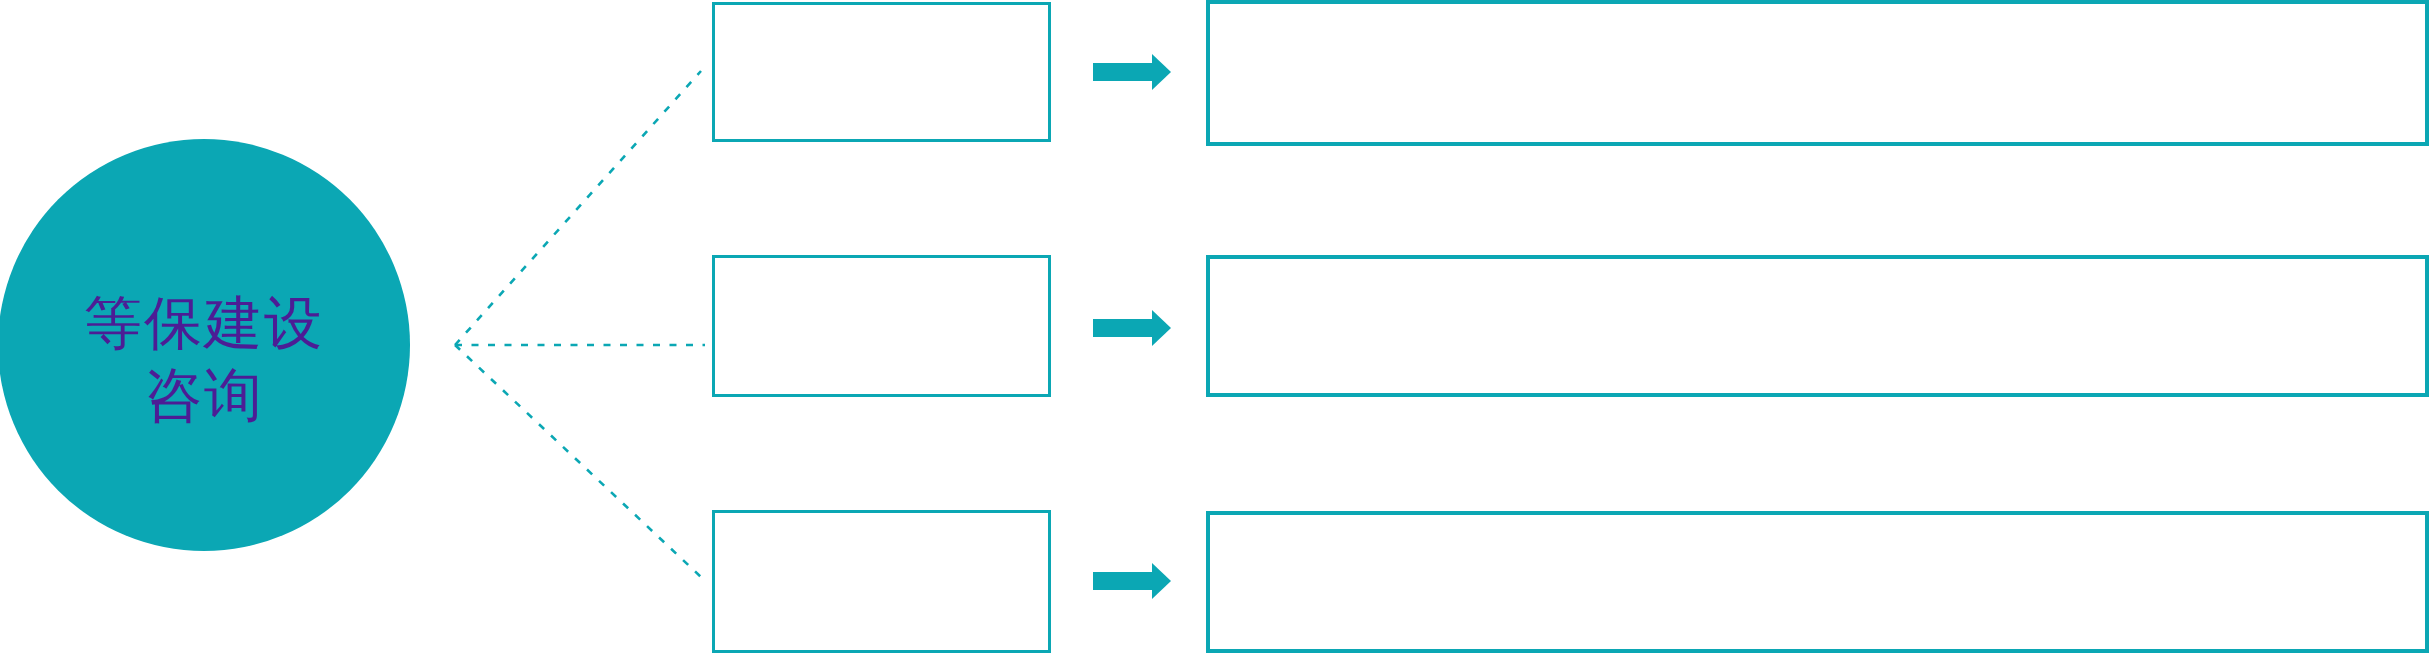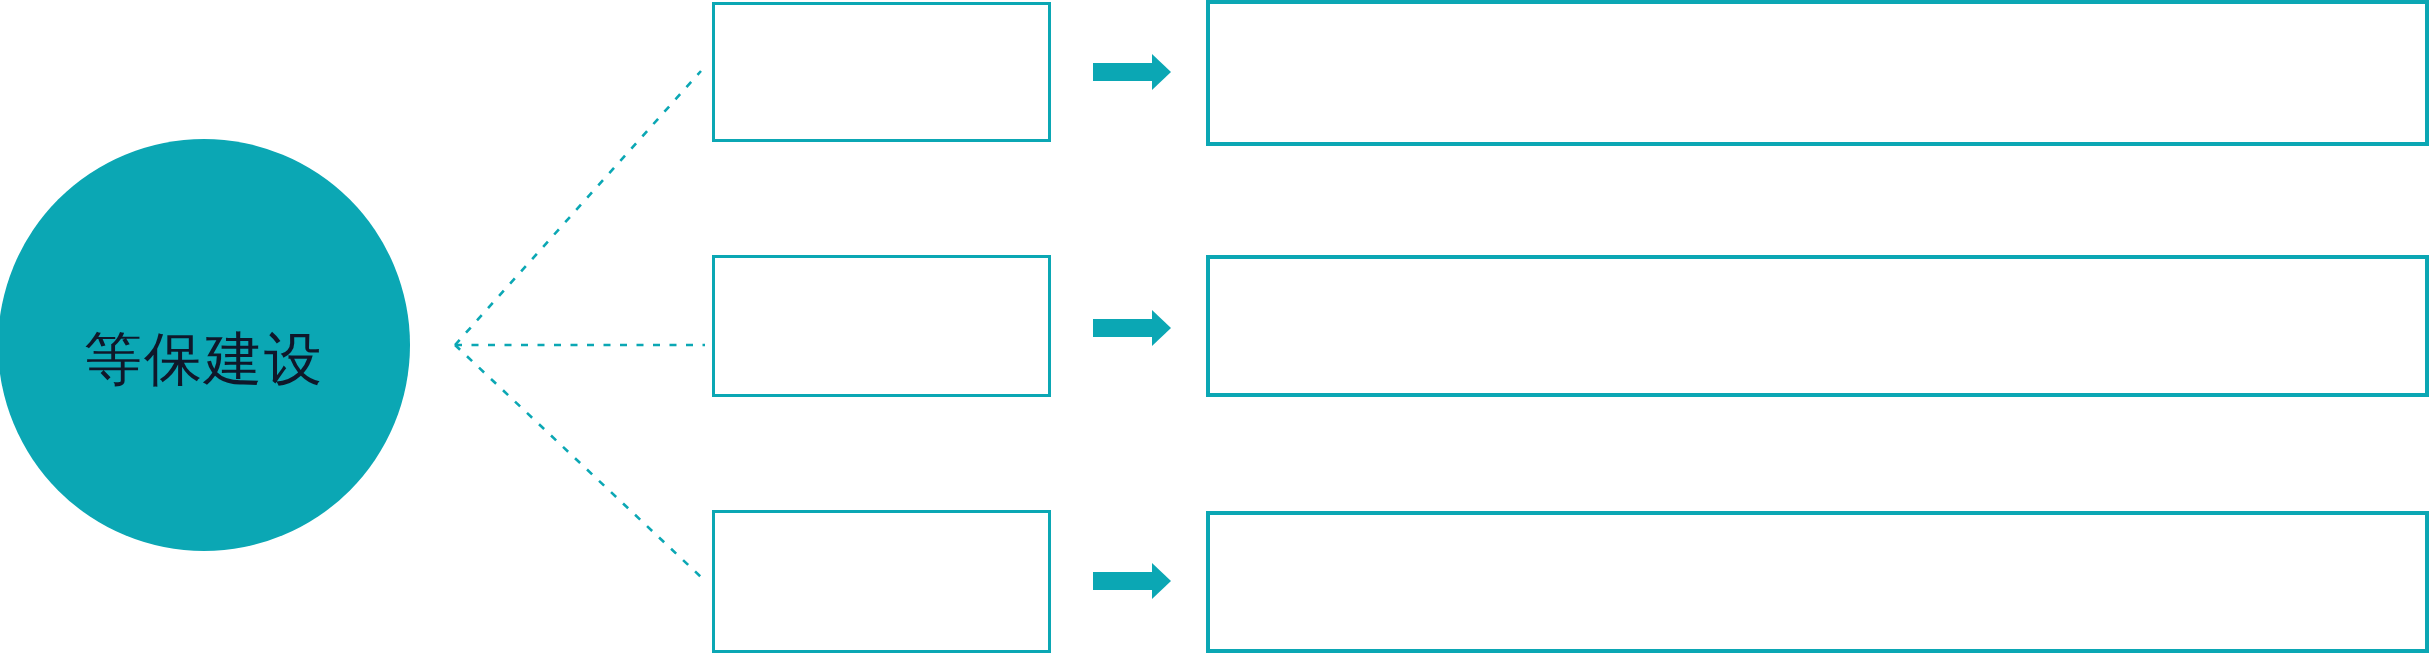--- a/index.html
+++ b/index.html
@@ -24,21 +24,21 @@
     top: 139px;
     width: 412px;
     height: 412px;
     border-radius: 50%;
     background: var(--accent);
     display: flex;
     align-items: center;
     justify-content: center;
   }
   .center-node-label {
-    color: #0f172a;
+    color: #4c1d95;
     font-size: 58px;
     font-weight: 300;
     line-height: 1.24;
     letter-spacing: 2px;
     text-align: center;
     transform: translateY(14px);
   }
   .connectors {
     position: absolute;
     left: 0;
@@ -92,20 +92,21 @@
     <g stroke="#0BA7B4" stroke-width="2.6" stroke-dasharray="7 9.5" fill="none">
       <line x1="455" y1="345" x2="701" y2="71"></line>
       <line x1="455" y1="345" x2="705" y2="345"></line>
       <line x1="455" y1="345" x2="701" y2="577"></line>
     </g>
   </svg>
 
   <div class="center-node">
     <div class="center-node-label">
       <span>等保建设</span><br>
+      <span>咨询</span>
     </div>
   </div>
 
   <div class="stage-box r1">
     <span class="box-label"></span>
   </div>
   <svg class="flow-arrow r1" viewBox="0 0 78 36" xmlns="http://www.w3.org/2000/svg">
     <rect x="0" y="9" width="60" height="18" fill="#0BA7B4"></rect>
     <polygon points="59,0 78,18 59,36" fill="#0BA7B4"></polygon>
   </svg>

